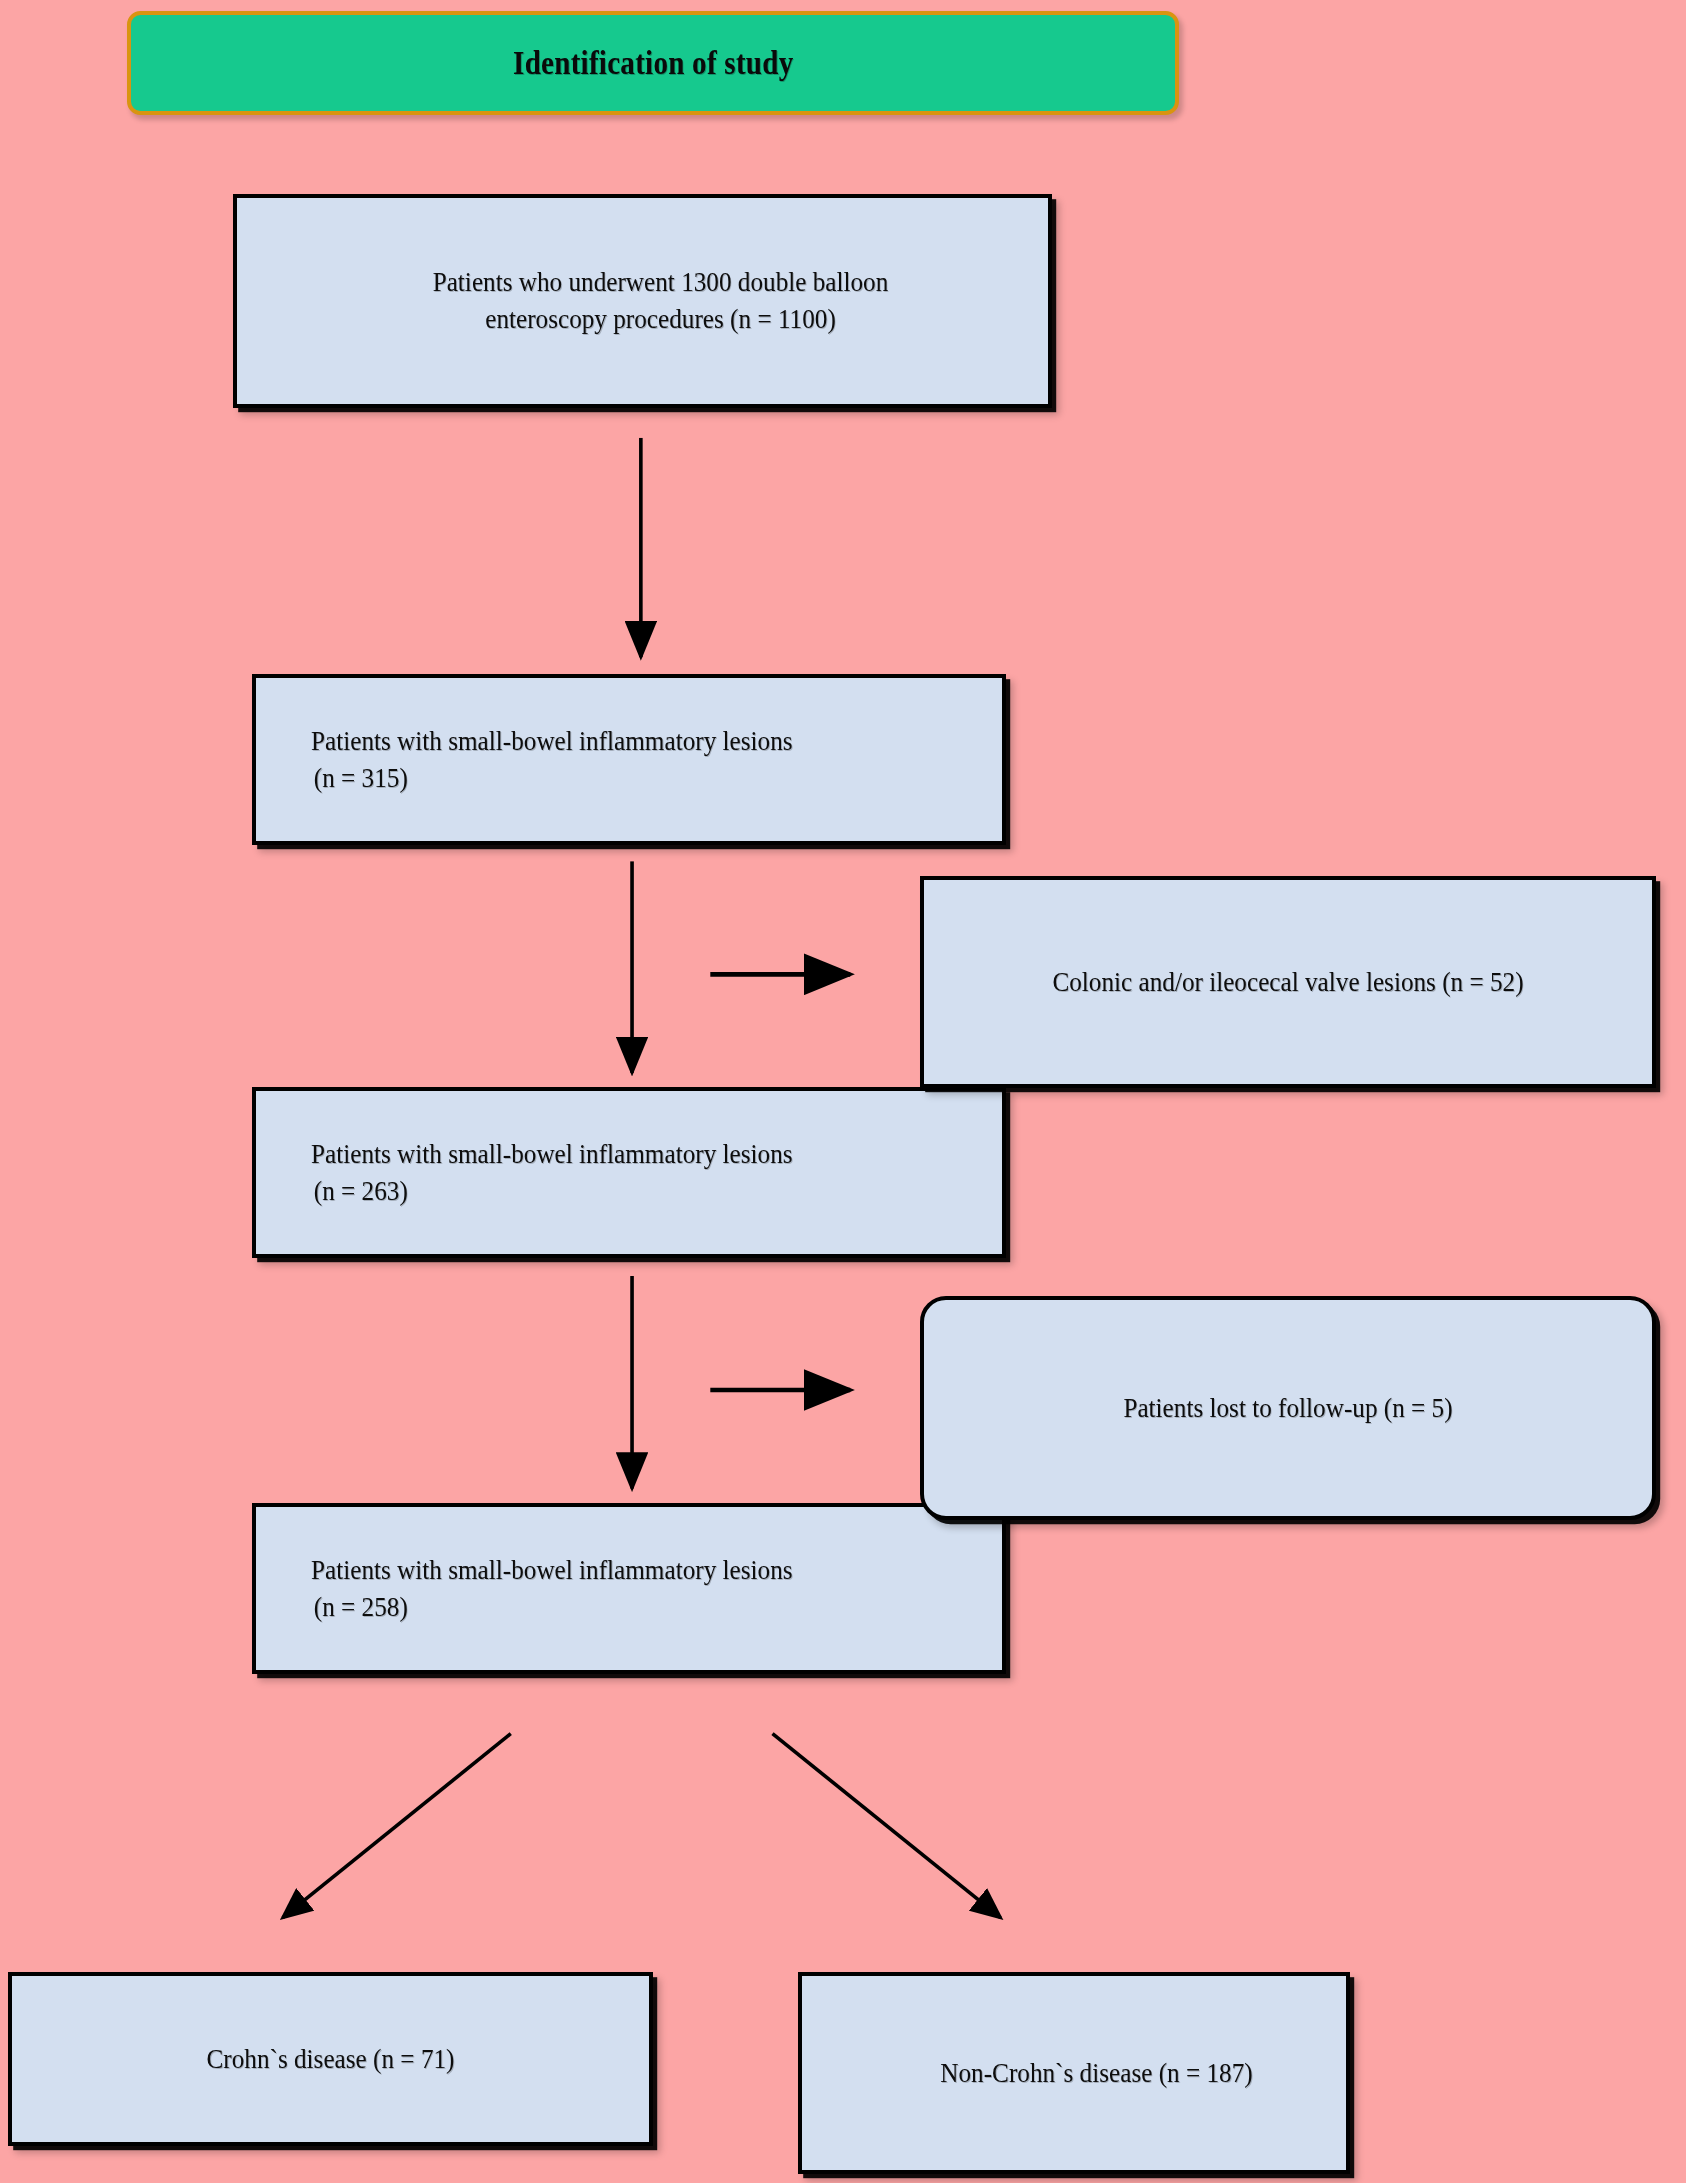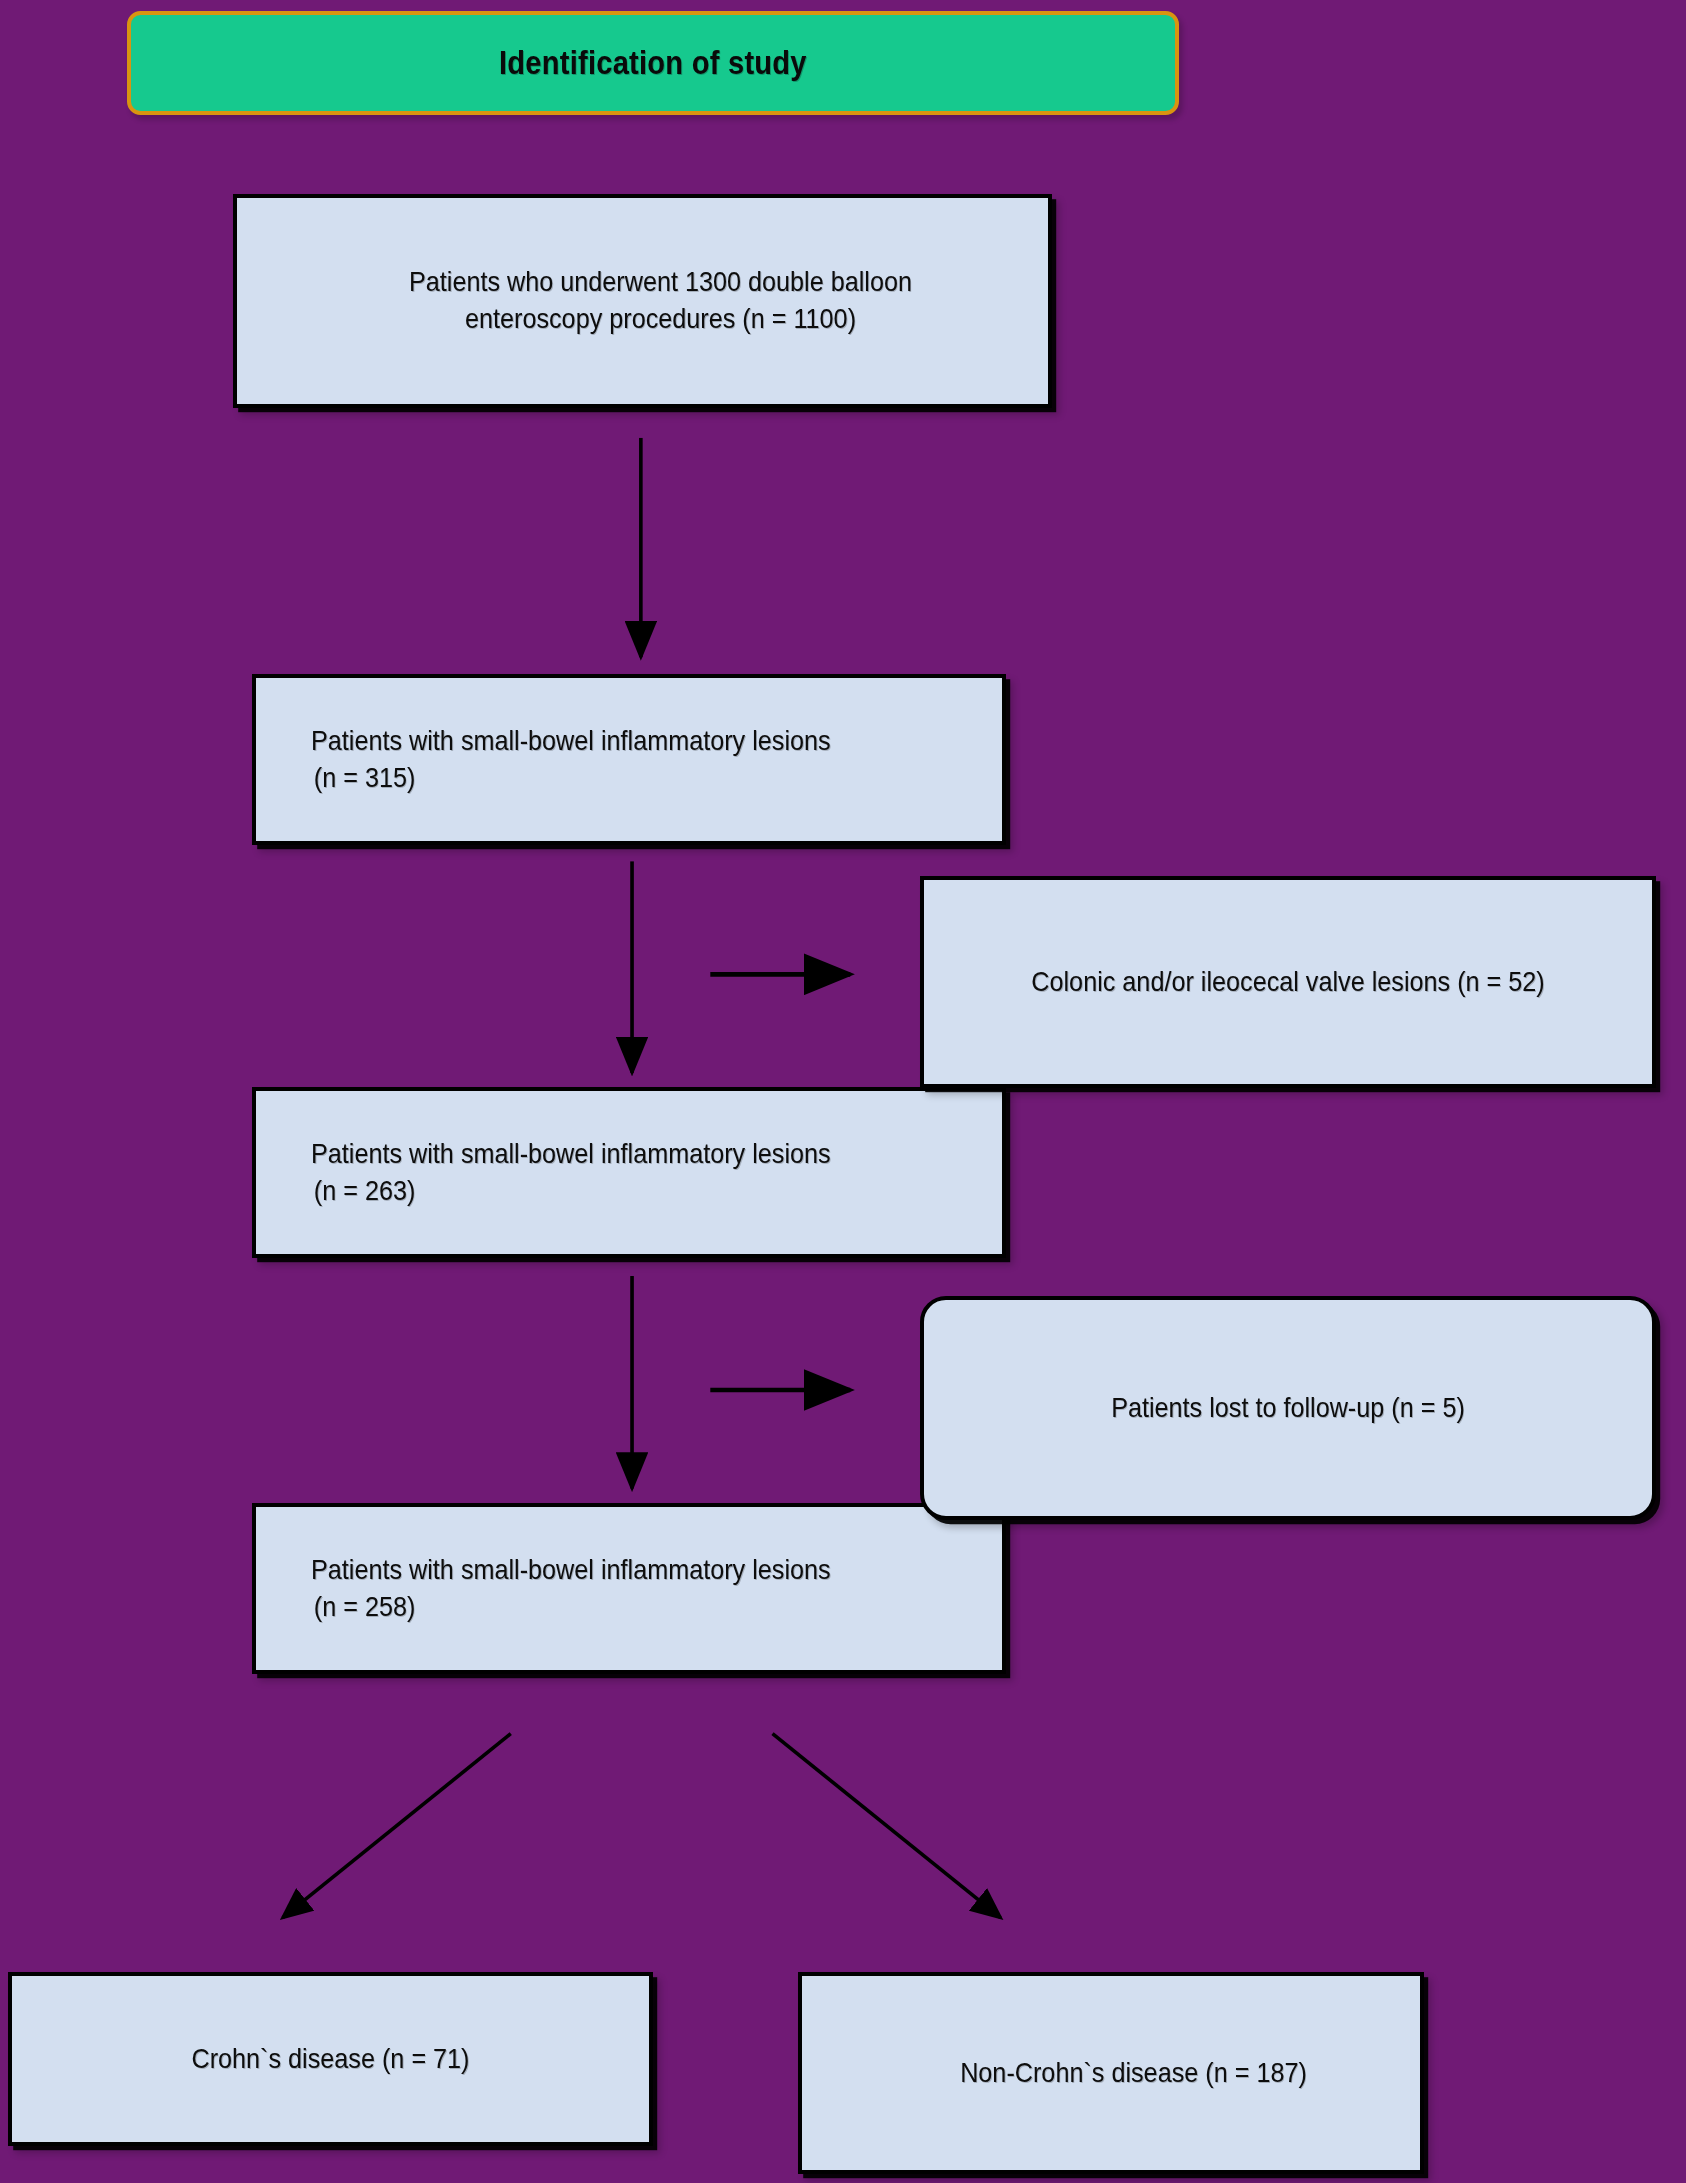--- a/index.html
+++ b/index.html
@@ -4,23 +4,23 @@
 <style>
   html, body {
     margin: 0;
     padding: 0;
     background: #ffffff;
   }
   #canvas {
     position: relative;
     width: 1687px;
     height: 2183px;
-    background: #701a75;
+    background: #fca5a5;
     overflow: hidden;
-    font-family: Liberation Sans, sans-serif;
+    font-family: Liberation Serif, serif;
   }
 
   
   .banner {
     position: absolute;
     left: 127px;
     top: 11.4px;
     width: 1052px;
     height: 104px;
     background: #16c98e;
@@ -68,21 +68,21 @@
   .node-text.left .line2 { text-align: left; padding-left: 3.1px; }
 
   
   #node-1 { left: 233px;  top: 194px;  width: 819px; height: 214px; padding-left: 36px; }
   #node-2 { left: 252px;  top: 674px; width: 754px; height: 171px; }
   #node-3 { left: 252px;  top: 1087px; width: 754px; height: 171px; }
   #node-4 { left: 252px;  top: 1503px; width: 754px; height: 171px; }
   #node-side-1 { left: 920px; top: 876px; width: 736px; height: 212px; }
   #node-side-2 { left: 920px; top: 1296px; width: 736px; height: 224px; border-radius: 26px; }
   #node-out-left  { left: 7.8px;   top: 1972px; width: 645px; height: 174px; }
-  #node-out-right { left: 798px; top: 1972px; width: 626px; height: 202px; padding-left: 45px; }
+  #node-out-right { left: 798px; top: 1972px; width: 552px; height: 202px; padding-left: 45px; }
 
   
   #connectors {
     position: absolute;
     left: 0;
     top: 0;
     width: 1687px;
     height: 2183px;
     pointer-events: none;
   }

